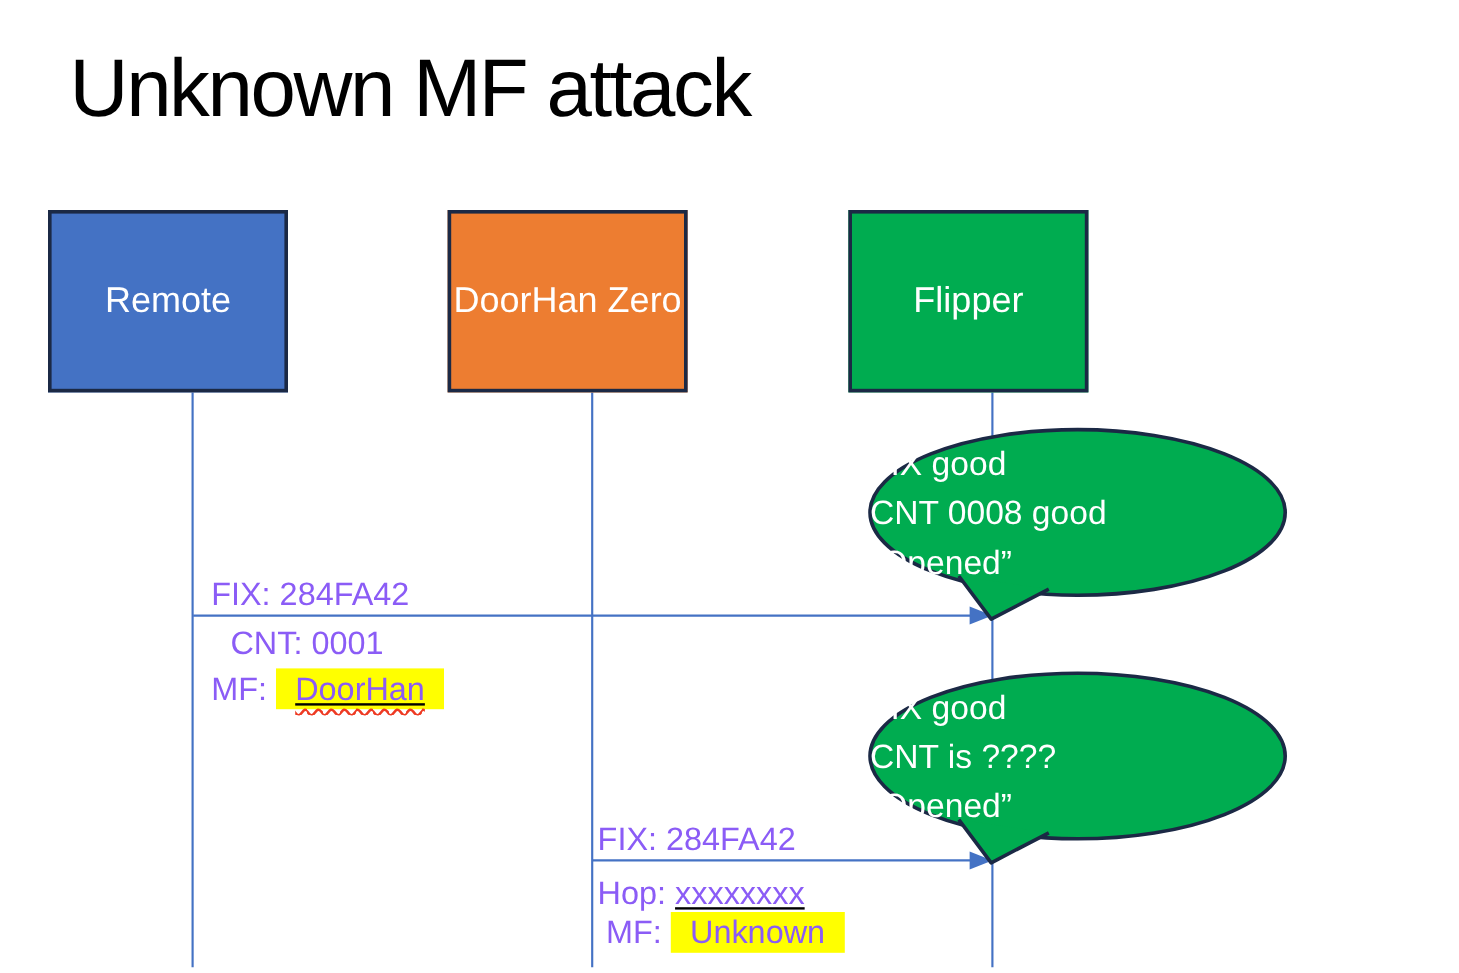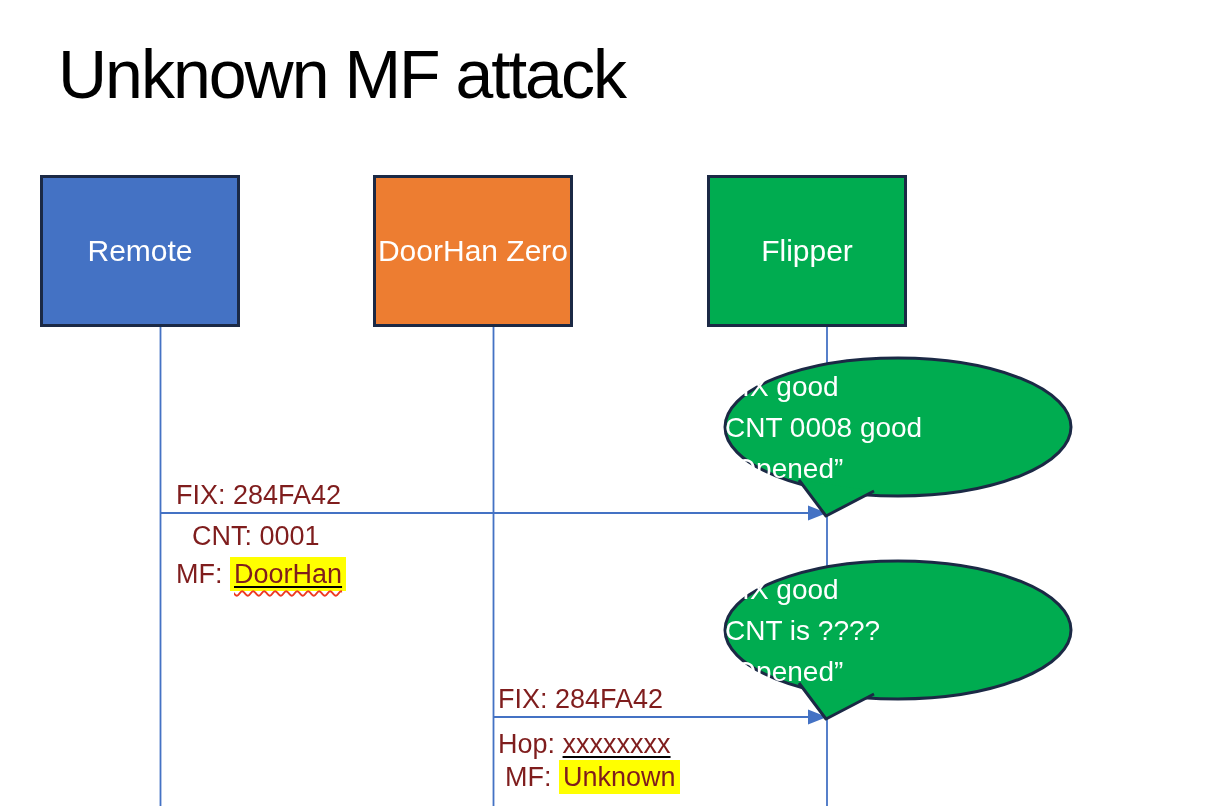--- a/index.html
+++ b/index.html
@@ -15,23 +15,23 @@
   svg.layer{position:absolute;left:0;top:0;}
   .actor{
     position:absolute;width:200px;height:152px;box-sizing:border-box;
     border:3px solid #1b2945;display:flex;align-items:center;justify-content:center;
     color:#ffffff;font-size:30px;
   }
   .actor-remote{left:40px;top:175px;background:#4472C4;}
   .actor-flipper{left:373px;top:175px;background:#ED7D31;}
   .actor-receiver{left:707px;top:175px;background:#00AC50;}
   .msg{
-    position:absolute;font-size:27px;color:#7f1d1d;white-space:nowrap;line-height:32px;
+    position:absolute;font-size:27px;color:#8b5cf6;white-space:nowrap;line-height:32px;
   }
-  .hl{background:#FFFF00;padding:2px 4px;}
+  .hl{background:#FFFF00;padding:2px 16px;}
   .sq{
     text-decoration:underline wavy #ee3a23;
     text-decoration-thickness:1.5px;text-underline-offset:7px;
     text-decoration-skip-ink:none;
   }
   .ul{
     text-decoration:underline solid #000;
     text-decoration-thickness:1.8px;text-underline-offset:3px;
     text-decoration-skip-ink:none;
   }

